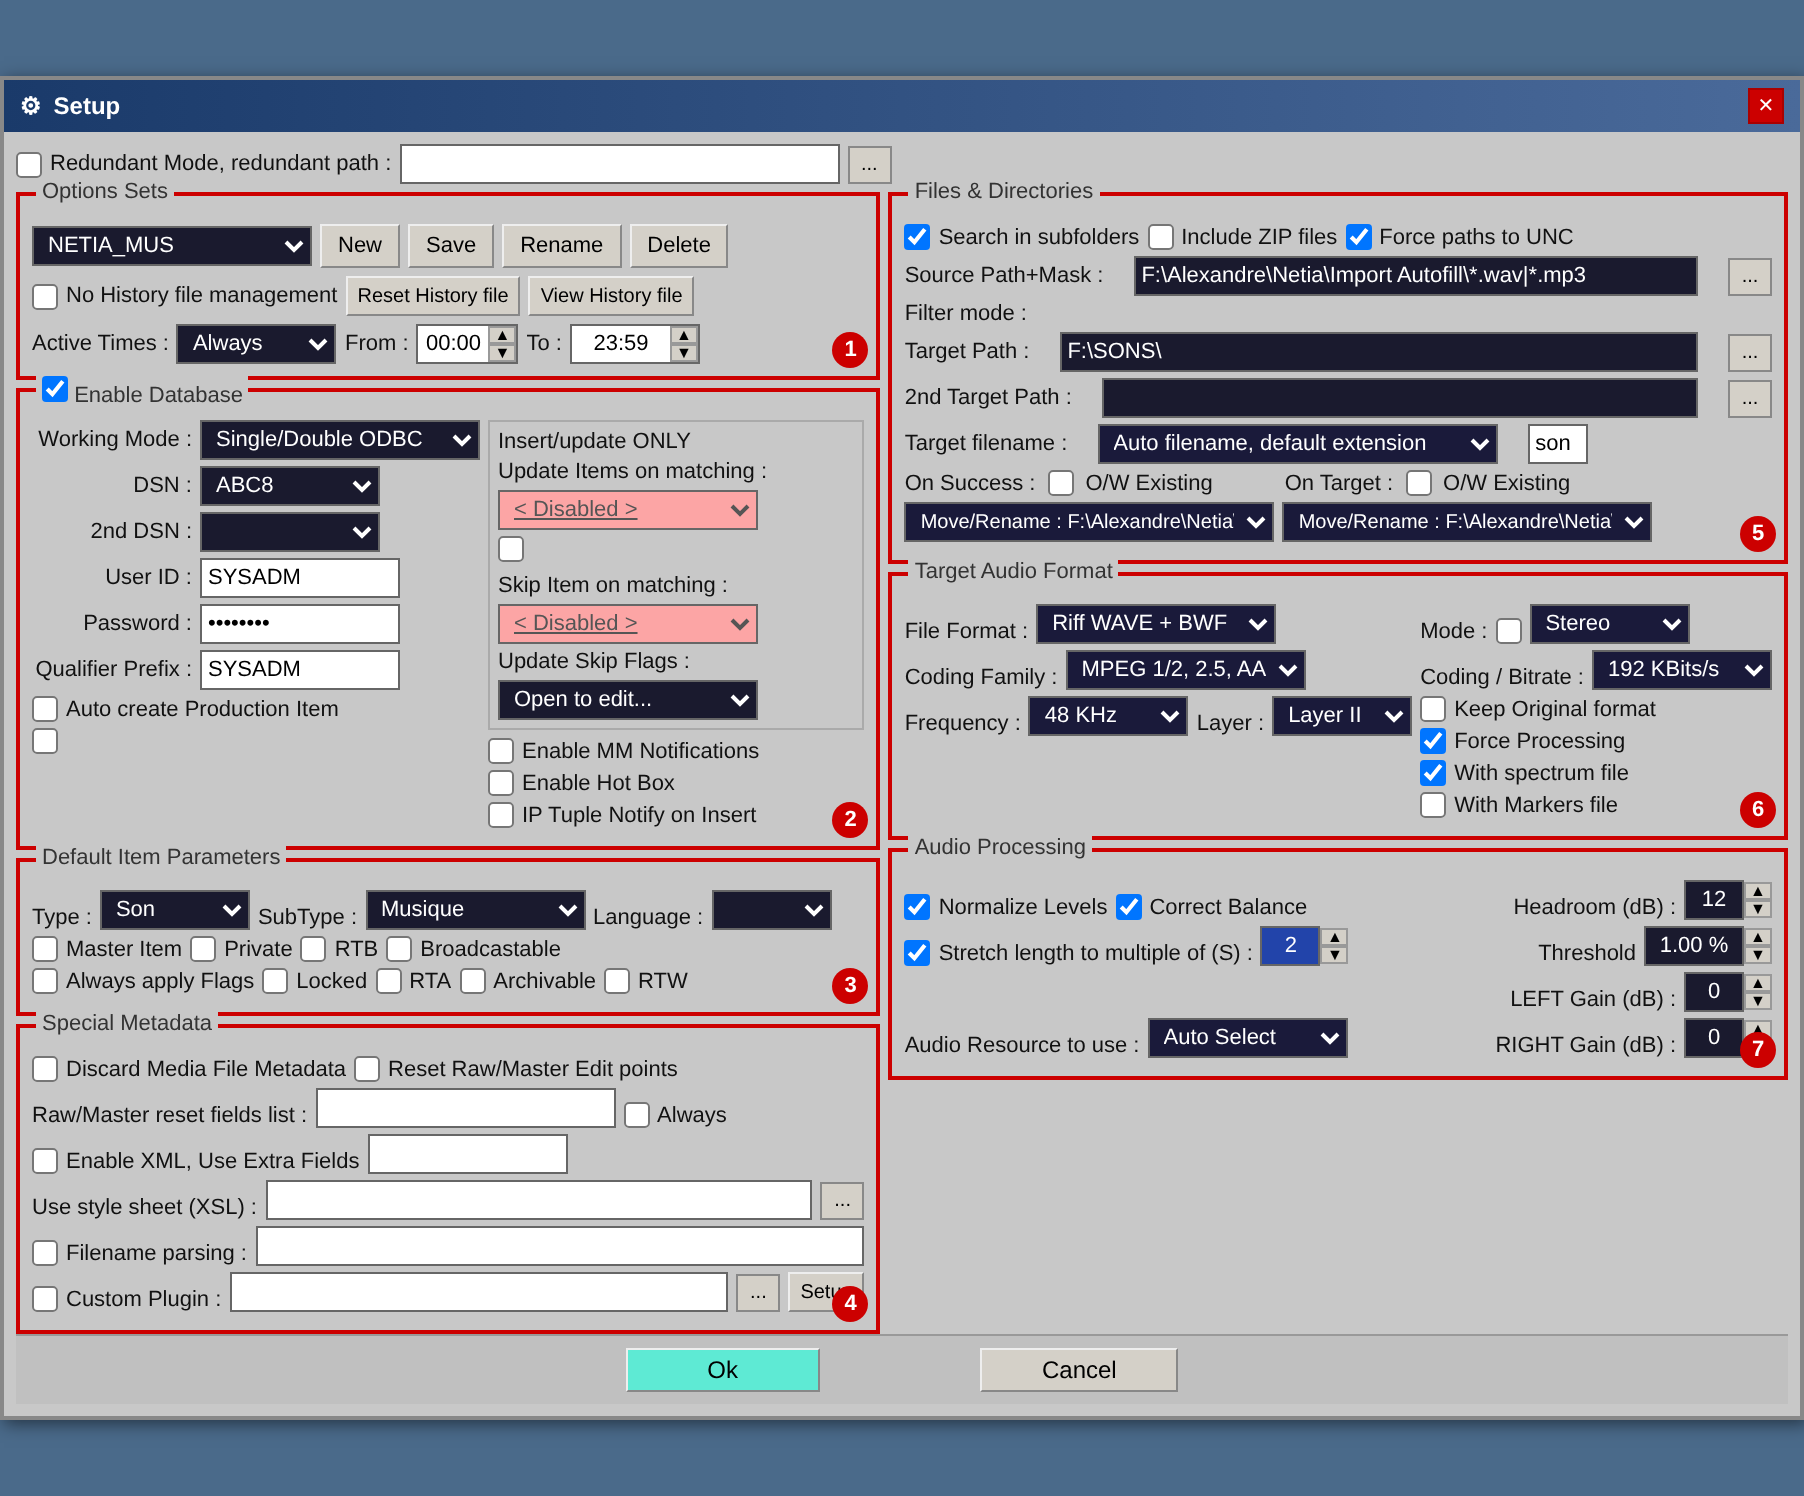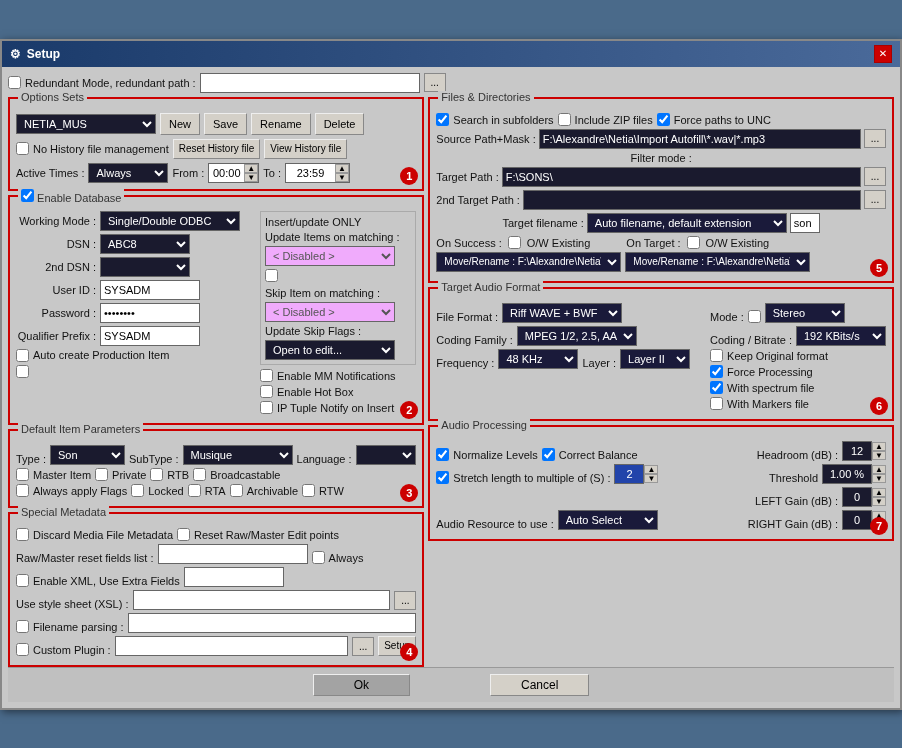--- a/index.html
+++ b/index.html
@@ -112,35 +112,36 @@
     .time-input-group { display: flex; align-items: center; border: 1px solid #666; background: white; }
     .time-input-group input { border: none; width: 35px; height: 18px; text-align: center; color: black; background: transparent; font-size: 11px; }
     .time-spinner { display: flex; flex-direction: column; }
     .time-spinner button { width: 14px; height: 9px; border: 1px solid #999; background: #d4d0c8; font-size: 8px; line-height: 1; cursor: pointer; padding: 0; }
     .field-row { display: flex; align-items: center; gap: 4px; margin-bottom: 3px; }
     .field-label { min-width: 80px; text-align: right; }
     
     .left-col { display: flex; flex-direction: column; gap: 4px; }
     .right-col { display: flex; flex-direction: column; gap: 4px; }
     .disabled-select {
-      background: #f0abfc;
+      background: #fca5a5;
       color: #555;
-    }
-    .path-row { display: flex; align-items: center; gap: 3px; margin-bottom: 3px; justify-content: center; }
+      text-decoration: underline;
+    }
+    .path-row { display: flex; align-items: center; gap: 15px; margin-bottom: 3px; }
     .path-input { flex: 1; background: #1a1a3a; color: white; border: 1px solid #666; height: 19px; font-size: 11px; padding: 1px 3px; }
     .browse-btn { background: #d4d0c8; border: 1px solid #888; width: 22px; height: 19px; cursor: pointer; font-size: 10px; display: flex; align-items: center; justify-content: center; }
     .spinner-group { display: flex; align-items: center; }
     .spinner-input { width: 30px; height: 18px; border: 1px solid #666; background: white; color: black; text-align: center; font-size: 11px; padding: 0; }
     .spinner-btns { display: flex; flex-direction: column; }
     .spinner-btns button { width: 14px; height: 9px; border: 1px solid #999; background: #d4d0c8; font-size: 8px; cursor: pointer; padding: 0; line-height: 1; }
     .ok-cancel-row { display: flex; justify-content: center; align-items: center; gap: 80px; padding: 6px; background: #c0c0c0; border-top: 1px solid #999; }
-    .ok-btn { background: #a3a3a3; border: 1px solid #888; border-top-color: #eee; border-left-color: #eee; padding: 3px 40px; cursor: pointer; font-size: 12px; }
+    .ok-btn { background: #5eead4; border: 1px solid #888; border-top-color: #eee; border-left-color: #eee; padding: 3px 40px; cursor: pointer; font-size: 12px; }
     .cancel-btn { background: #d4d0c8; border: 1px solid #888; border-top-color: #eee; border-left-color: #eee; padding: 3px 30px; cursor: pointer; font-size: 12px; }
     .section-inner { padding-top: 8px; }
-    .two-col { display: grid; grid-template-columns: 1fr 1fr; gap: 20px; }
+    .two-col { display: grid; grid-template-columns: 1fr 1fr; gap: 4px; }
   </style>
 </head>
 <body>
 
 <div class="window">
 
   <div class="title-bar">
     <div class="title-bar-left">
       <span>⚙</span>
       <span>Setup</span>

